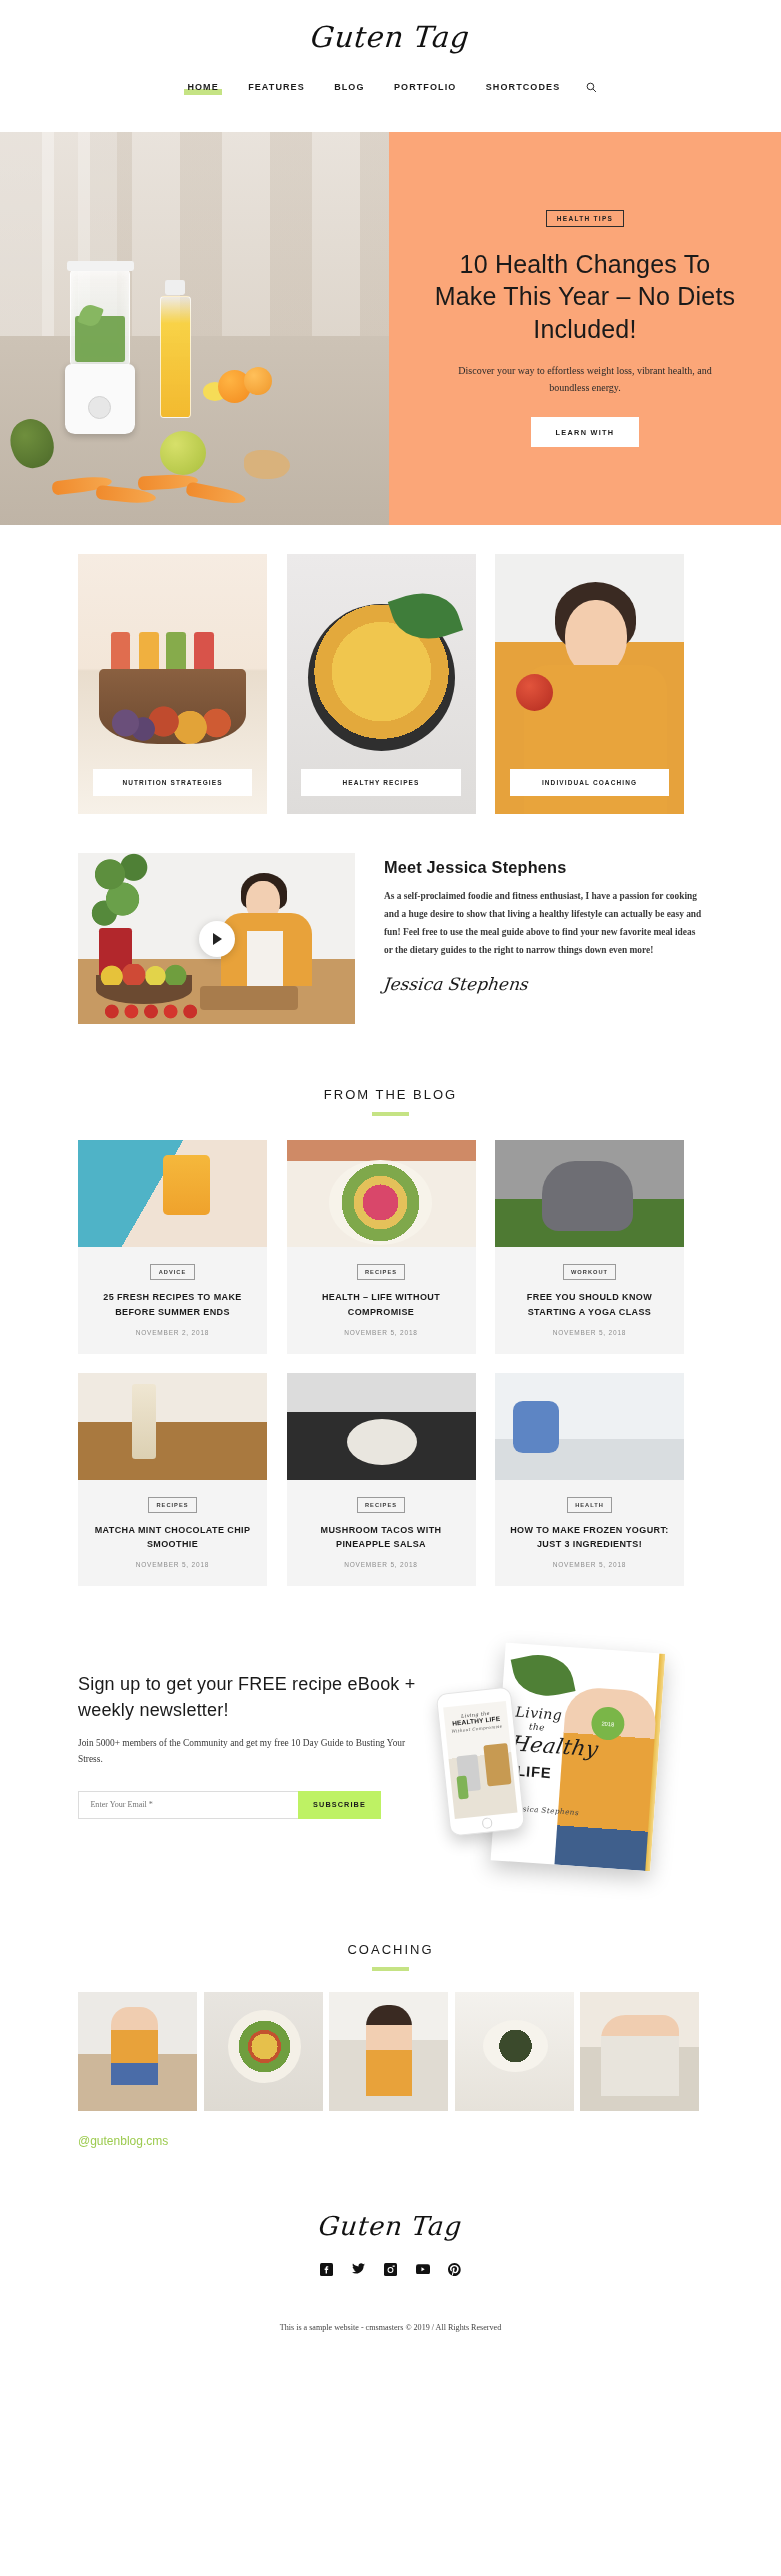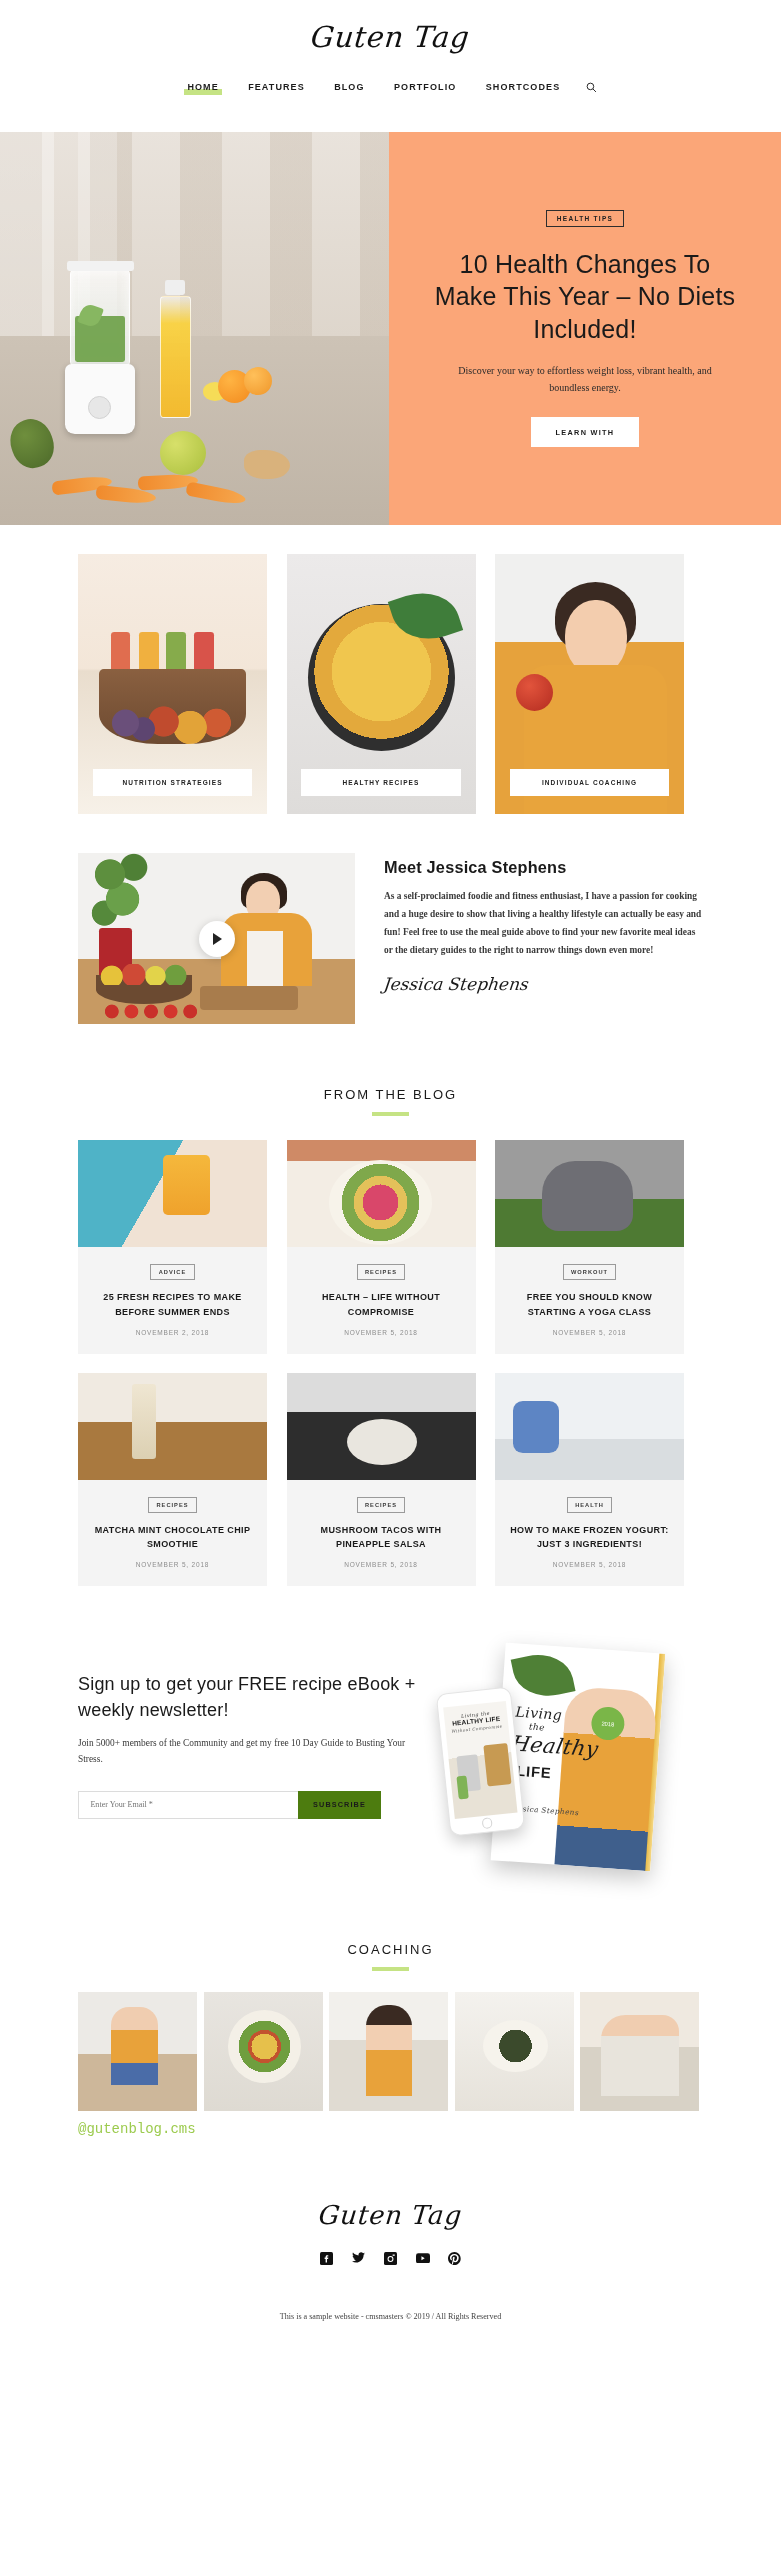--- a/index.html
+++ b/index.html
@@ -208,21 +208,21 @@
   .nl-left { width:342px; padding-top:28px; }
   .nl-title { font-size:18px; line-height:1.45; font-weight:400; color:#1a1a1a; letter-spacing:0.2px; }
   .nl-sub { font-family:"Liberation Serif", serif; font-size:9.4px; line-height:1.75; color:#3a3a3a; margin-top:11.4px; }
   .nl-form { margin-top:23px; display:flex; width:303px; height:28px; }
   .nl-input {
     flex:1; border:0.8px solid #dcdcdc; border-right:none; background:#fff;
     padding:0 11.4px; font-size:8.1px; color:#9a9a9a; outline:none;
     font-family:"Liberation Serif", serif;
   }
   .nl-btn {
-    width:83px; background:#4d7c0f; border:none; font-size:7.3px; font-weight:700;
+    width:83px; background:#bef264; border:none; font-size:7.3px; font-weight:700;
     letter-spacing:1.1px; color:#1a1a1a; cursor:pointer; font-family:"Liberation Sans", sans-serif;
   }
   .nl-right { flex:1; position:relative; height:236px; }
   .ebook { position:absolute; left:62px; top:4.9px; width:160px; height:218px; background:#fff;
     box-shadow:0 8.1px 21px rgba(0,0,0,.22); transform: rotate(4deg); overflow:hidden; }
   .ebook:before{content:"";position:absolute;right:0;top:0;bottom:0;width:5.7px;background:linear-gradient(90deg,#e7b63c,#f5d98a);}
   .eb-girl{position:absolute;right:4.9px;bottom:0;width:91px;height:179px;background:linear-gradient(180deg,#f2cfb2 0 26%,#e8a23a 26% 78%,#3f5f8c 78% 100%);border-radius:33px 33px 0 0;}
   .eb-leaf{position:absolute;left:11.4px;top:8.1px;width:57px;height:44px;background:#4f8036;border-radius:0 70% 0 70%;transform:rotate(-16deg);}
   .eb-t1{position:absolute;left:14.7px;top:60px;font-family:"DejaVu Serif",serif;font-style:italic;font-size:14px;color:#222;}
   .eb-t2{position:absolute;left:29px;top:77px;font-family:"DejaVu Serif",serif;font-style:italic;font-size:9px;color:#222;}
@@ -250,22 +250,22 @@
   .i2:after{content:"";position:absolute;left:24.4px;top:18px;width:73px;height:73px;border-radius:50%;
     background:radial-gradient(circle at 50% 50%,#e6c04b 0 13px,#c2532f 13px 32%,#6f9e3e 32% 50%,#f4f0e7 50% 100%);}
   .i3{background:linear-gradient(180deg,#f2f0ec 0 40%,#e0dbd2 40% 100%);}
   .i3:after{content:"";position:absolute;left:37px;top:13px;width:46px;height:91px;background:linear-gradient(180deg,#3a2a22 0 22%,#f2cfb2 22% 50%,#e8a23a 50% 100%);border-radius:21px 21px 0 0;}
   .i4{background:linear-gradient(180deg,#f4f2ee,#e6e2da);}
   .i4:after{content:"";position:absolute;left:28px;top:28px;width:65px;height:52px;border-radius:50%;
     background:radial-gradient(circle at 50% 50%,#3b4a2c 0 16.3px,#f6f3ec 16.3px 100%);}
   .i5{background:linear-gradient(180deg,#efe9e0 0 46%,#d8d2c6 46% 100%);}
   .i5:after{content:"";position:absolute;left:21px;top:23px;width:78px;height:81px;background:linear-gradient(180deg,#f0cdb0 0 26%,#e8e4dc 26% 100%);border-radius:24.4px 16.3px 0 0;}
   .insta-handle {
-    padding: 9.8px 78px 0; font-family:Liberation Mono, monospace; font-size:14px;
-    color:#9ccb4e; cursor:pointer;
+    padding: 9.8px 78px 0; font-family:Liberation Sans, sans-serif; font-size:12px;
+    color:#9ccb4e; cursor:pointer;margin-top:13px;
   }
 
   
   .footer { width:781px; text-align:center; padding-top: 63px; }
   .footer-logo {
     font-family:"DejaVu Serif", serif; font-style:italic; font-size:26px; color:#111;
     display:inline-block; transform: skewX(-6deg); letter-spacing:0.8px;
   }
   .socials { margin-top: 21px; display:flex; justify-content:center; gap:18px; }
   .soc { width:14px; height:14px; display:flex; align-items:center; justify-content:center; cursor:pointer; }

